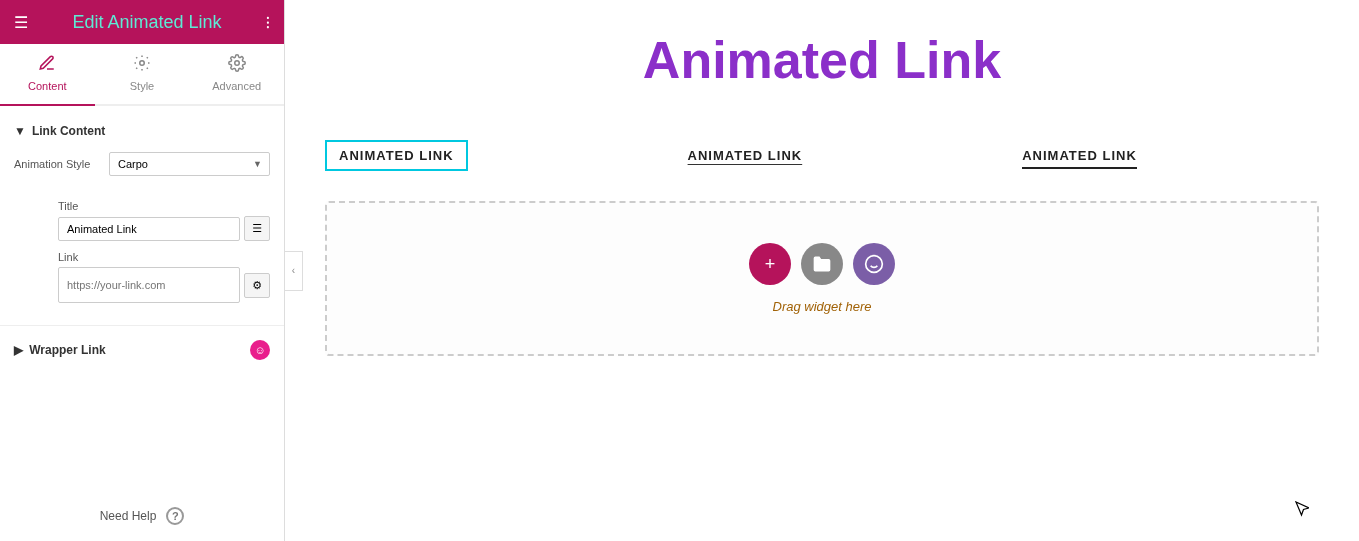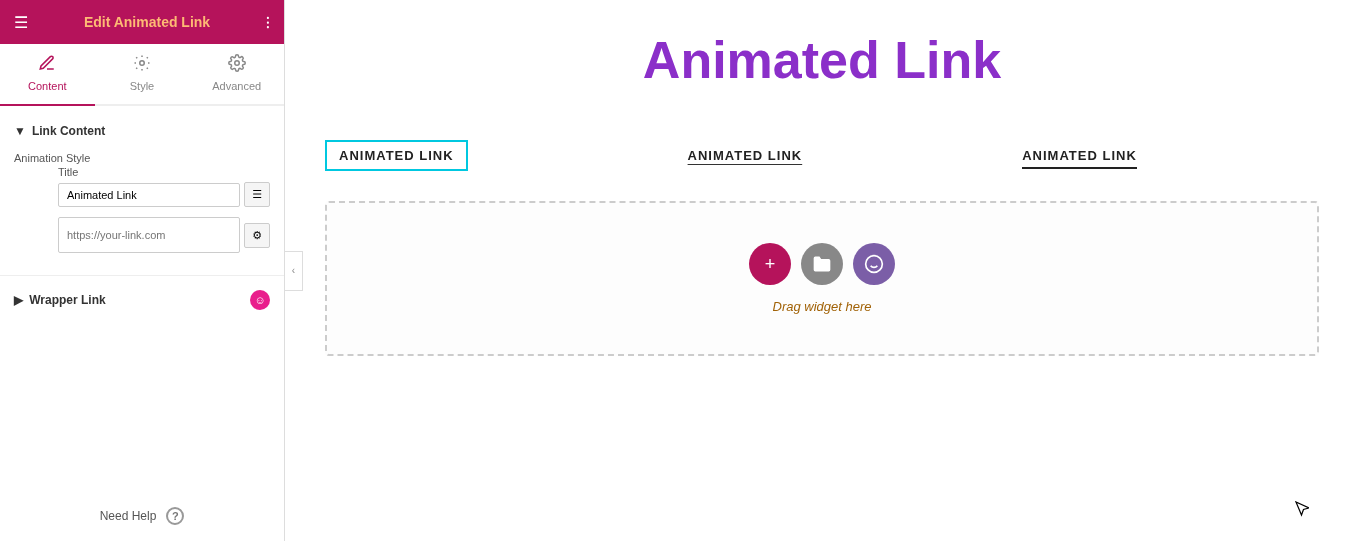--- a/index.html
+++ b/index.html
@@ -20,23 +20,23 @@
       background: #b5135b;
       color: #fff;
       display: flex;
       align-items: center;
       justify-content: space-between;
       padding: 0 14px;
       height: 44px;
     }
 
     .sidebar-header-title {
-      font-size: 14px;
-      font-weight: bold;
-      color: #fdba74;
+      font-size: 18px;
+      font-weight: normal;
+      color: #5eead4;
     }
 
     .header-icon {
       color: #fff;
       font-size: 16px;
       cursor: pointer;
     }
 
     
     .tabs {
@@ -92,21 +92,21 @@
       color: #333;
     }
 
     .section-content {
       padding: 6px 14px;
     }
 
     .field-row {
       display: flex;
       align-items: center;
-      margin-bottom: 2px;
+      margin-bottom: 24px;
     }
 
     .field-label {
       font-size: 11px;
       color: #555;
       width: 95px;
       min-width: 95px;
     }
 
     .field-control {
@@ -446,31 +446,42 @@
       <div class="section-header-left">
         <span>▼</span>
         <span>Link Content</span>
       </div>
     </div>
 
     <div class="section-content">
 
       <div class="field-row">
         <span class="field-label">Animation Style</span>
+        <div class="field-control">
+          <div class="select-wrapper">
+            <select class="field-select">
+              <option>Carpo</option>
+              <option>Fade</option>
+              <option>Slide</option>
+              <option>Bounce</option>
+            </select>
+          </div>
+        </div>
       </div>
 
       <div class="field-block">
         <div class="field-block-label">Title</div>
         <div class="field-block-row">
           <input class="field-input" type="text" value="Animated Link" style="">
           <button class="input-icon-btn">☰</button>
         </div>
       </div>
 
       <div class="field-block">
+        <div class="field-block-label">Link</div>
         <div class="field-block-row">
           <input class="link-input" type="text" placeholder="https://your-link.com" style="">
           <button class="link-icon-btn">⚙</button>
         </div>
       </div>
 
     </div>
 
     <hr class="divider">
 

